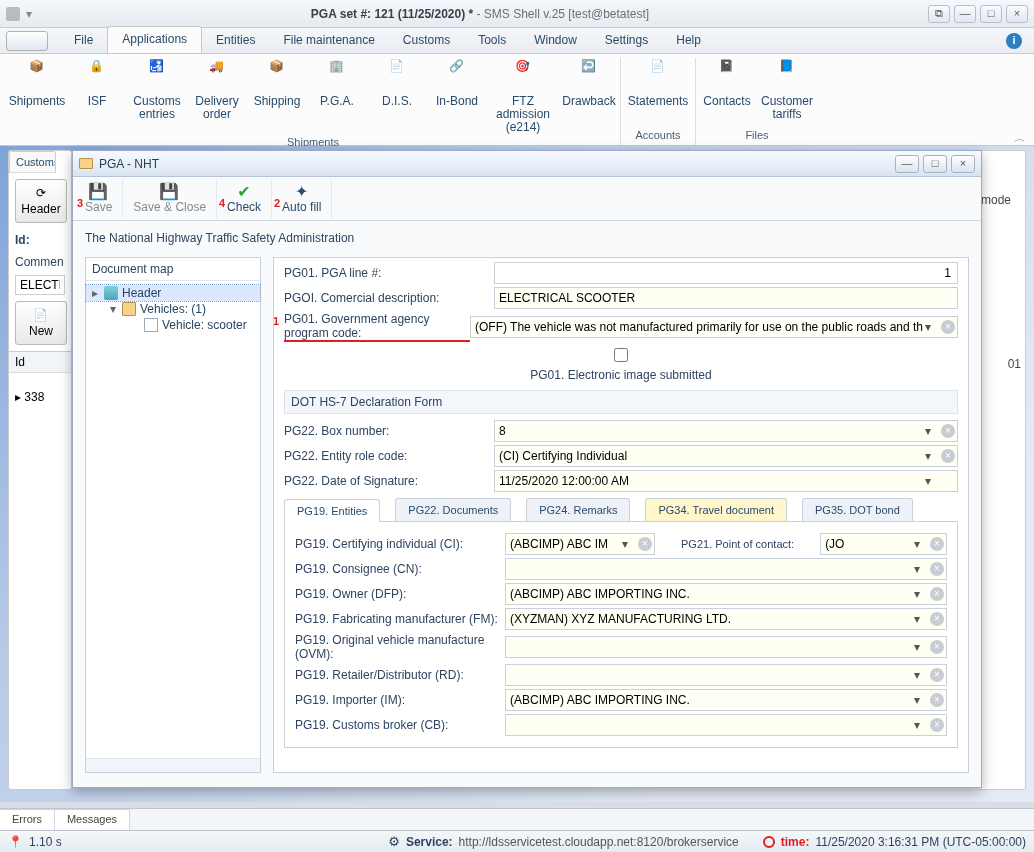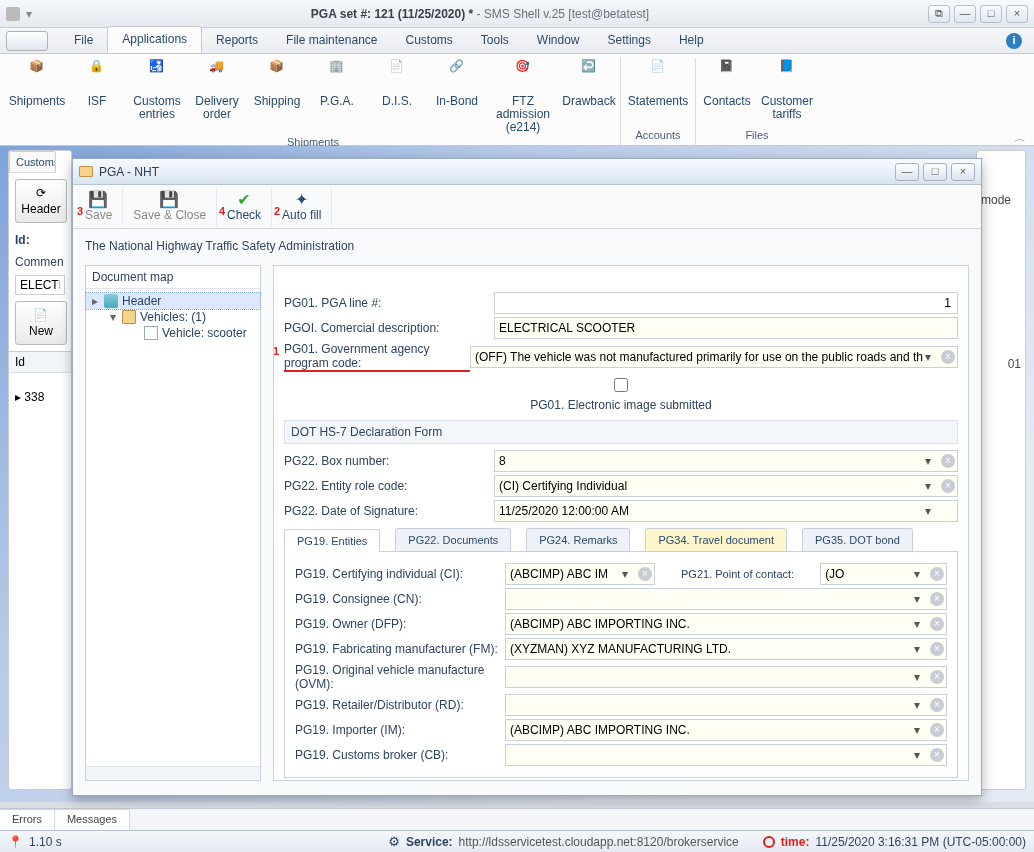--- a/index.html
+++ b/index.html
@@ -28,21 +28,21 @@
 .ribbon-collapse { position:absolute; right:8px; top:130px; color:#888; cursor:pointer;}
 
 .workspace { position:relative; height:656px; background: linear-gradient(135deg, #7fa3d8 0%, #b6cae8 30%, #e4ebf4 80%); padding:4px 8px; }
 
 .bg-panel { position:absolute; left:8px; top:4px; width:64px; background:#fff; border:1px solid #ccc; border-radius:3px; height:640px; overflow:hidden;}
 .bg-panel .tab { padding:4px 6px; border-bottom:1px solid #ddd; background:#f9f9f9; font-size:11px; white-space:nowrap; overflow:hidden; }
 .bg-panel button { margin:6px; padding:6px 4px; width:52px; border:1px solid #b9b9b9; border-radius:3px; background:linear-gradient(#fff,#e9e9e9); cursor:pointer; font-size:11px; display:flex; flex-direction:column; align-items:center; gap:2px; }
 
 .bg-right { position:absolute; right:8px; top:4px; width:50px; background:#fff; border:1px solid #ccc; border-radius:3px; height:640px; overflow:hidden; font-size:11px; color:#444; padding:42px 4px 0; }
 
-.pga-win { position:absolute; left:72px; top:12px; width:910px; height:638px; border:1px solid #9aaac2; box-shadow:0 4px 12px rgba(0,0,0,.3); background:#f9fafc; }
+.pga-win { position:absolute; left:72px; top:4px; width:910px; height:638px; border:1px solid #9aaac2; box-shadow:0 4px 12px rgba(0,0,0,.3); background:#f9fafc; }
 .pga-titlebar { height:26px; background:linear-gradient(#f7fbff,#d9e4f2); display:flex; align-items:center; padding:0 6px; border-bottom:1px solid #b7c4d6; }
 .pga-titlebar .foldicon { width:14px; height:11px; background:#f6d38b; border:1px solid #b89048; border-radius:1px; margin-right:6px; }
 .pga-titlebar .wintitle { color:#2e3e52; font-weight:500; }
 .pga-titlebar .wbtns { margin-left:auto; display:flex; gap:4px; }
 .pga-titlebar .wbtn { width:24px; height:18px; border:1px solid #a6b2c3; border-radius:3px; background:linear-gradient(#fff,#dbe4f0); text-align:center; line-height:14px; font-size:11px; color:#555; cursor:pointer; }
 
 .pga-toolbar { height:44px; display:flex; padding:2px; border-bottom:1px solid #d0d6e0; }
 .tbtn { display:flex; flex-direction:column; align-items:center; justify-content:center; padding:2px 10px; border-right:1px solid #e4e8f0; cursor:pointer; font-size:11px; color:#888; position:relative; }
 .tbtn.blue { color:#2a4a6a; }
 .tbtn .ticon { font-size:16px; line-height:16px; height:16px; }
@@ -55,21 +55,21 @@
 .lp-title { padding:4px 6px; border-bottom:1px solid #e1e6ee; color:#2e4460; }
 .tree { padding:4px 0; font-size:11px; color:#2a4460; }
 .treerow { display:flex; align-items:center; gap:4px; padding:1px 6px; cursor:pointer; }
 .treerow .arrow { width:8px; display:inline-block; color:#666; }
 .treerow .ico { width:14px; height:14px; display:inline-block; }
 .treerow.sel { background:#dbe8ff; outline:1px dotted #7fa7e0; }
 .treerow.lvl1 { padding-left:6px; } .treerow.lvl2 { padding-left:24px; } .treerow.lvl3 { padding-left:46px; }
 .ico.hdr{ background:linear-gradient(#8cd, #4ab); border-radius:2px;} .ico.fold{ background:#f6d38b; border:1px solid #b89048; border-radius:1px;} .ico.leaf{ background:#fff; border:1px solid #9ab; }
 .left-scroll { margin-top:auto; height:14px; border-top:1px solid #e1e6ee; background:#f1f4f9; }
 
-.right-pane { flex:1; border:1px solid #c8d0dc; background:#fff; padding:23px 10px; overflow:auto; }
+.right-pane { flex:1; border:1px solid #c8d0dc; background:#fff; padding:1px 10px; overflow:auto; }
 .frow { display:flex; align-items:center; margin:3px 0; }
 .flabel { width:210px; color:#2e4460; }
 .fval { flex:1; position:relative; }
 input.txt, .combo { width:100%; height:22px; border:1px solid #c8d0dc; padding:0 4px; background:#fffff4; font-size:12px; }
 input.txt.readonly { background:#fff; text-align:right; padding-right:6px;}
 .combo { display:flex; align-items:center; padding-right:34px; position:relative; }
 .combo .cv { flex:1; overflow:hidden; white-space:nowrap; text-overflow:ellipsis; }
 .combo .cdd { position:absolute; right:18px; top:3px; width:14px; height:14px; color:#555; }
 .combo .cclr { position:absolute; right:2px; top:3px; width:14px; height:14px; border-radius:50%; background:#c8cdd4; color:#fff; text-align:center; line-height:13px; font-size:10px; cursor:pointer;}
 .underline-red { border-bottom:2px solid #e02020; }
@@ -117,21 +117,21 @@
     <div class="winbtn">—</div>
     <div class="winbtn">□</div>
     <div class="winbtn">×</div>
   </div>
 </div>
 
 <div class="menubar">
   <div class="palette"></div>
   <div class="mitem">File</div>
   <div class="mitem active">Applications</div>
-  <div class="mitem">Reports</div>
+  <div class="mitem">Entities</div>
   <div class="mitem">File maintenance</div>
   <div class="mitem">Customs</div>
   <div class="mitem">Tools</div>
   <div class="mitem">Window</div>
   <div class="mitem">Settings</div>
   <div class="mitem">Help</div>
   <div class="info">i</div>
 </div>
 
 <div class="ribbon">

